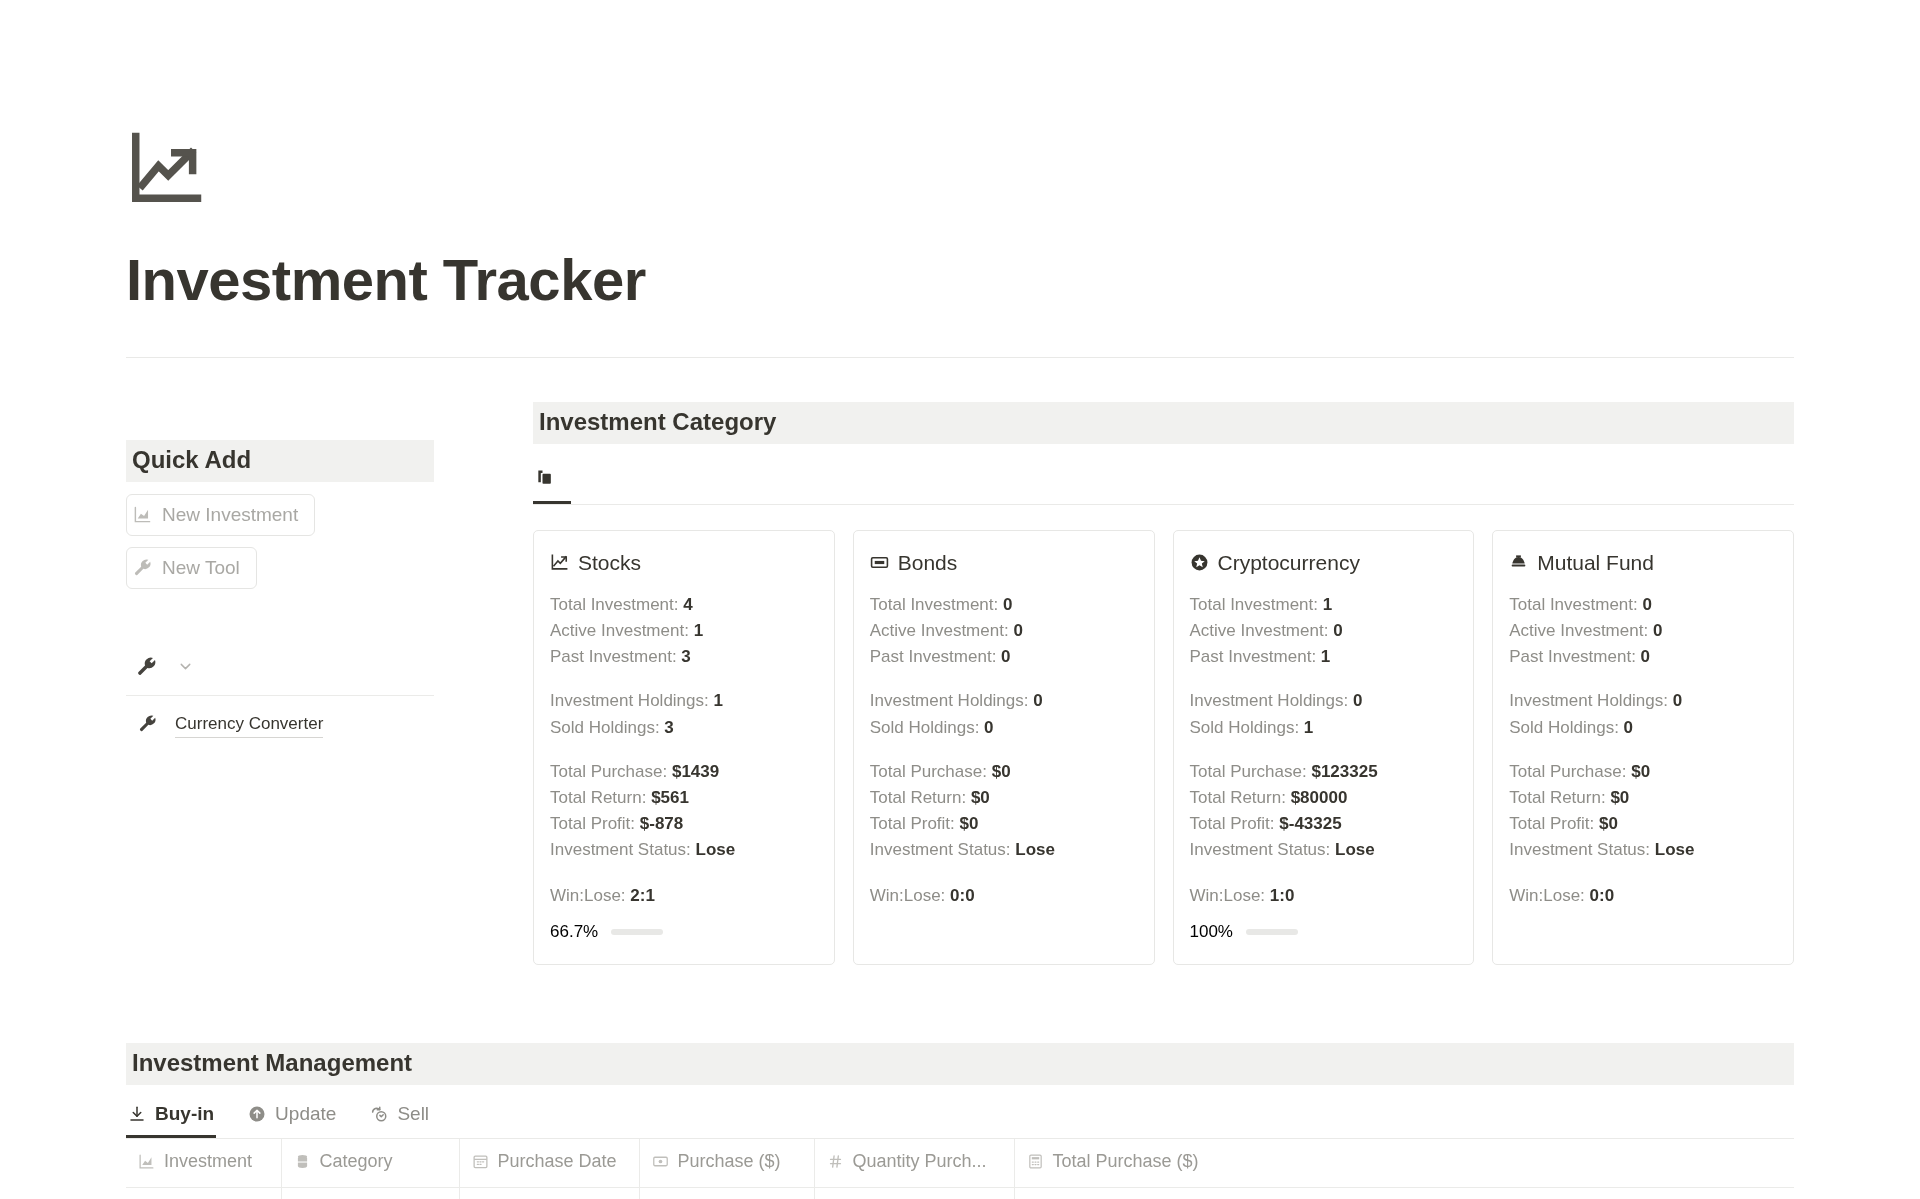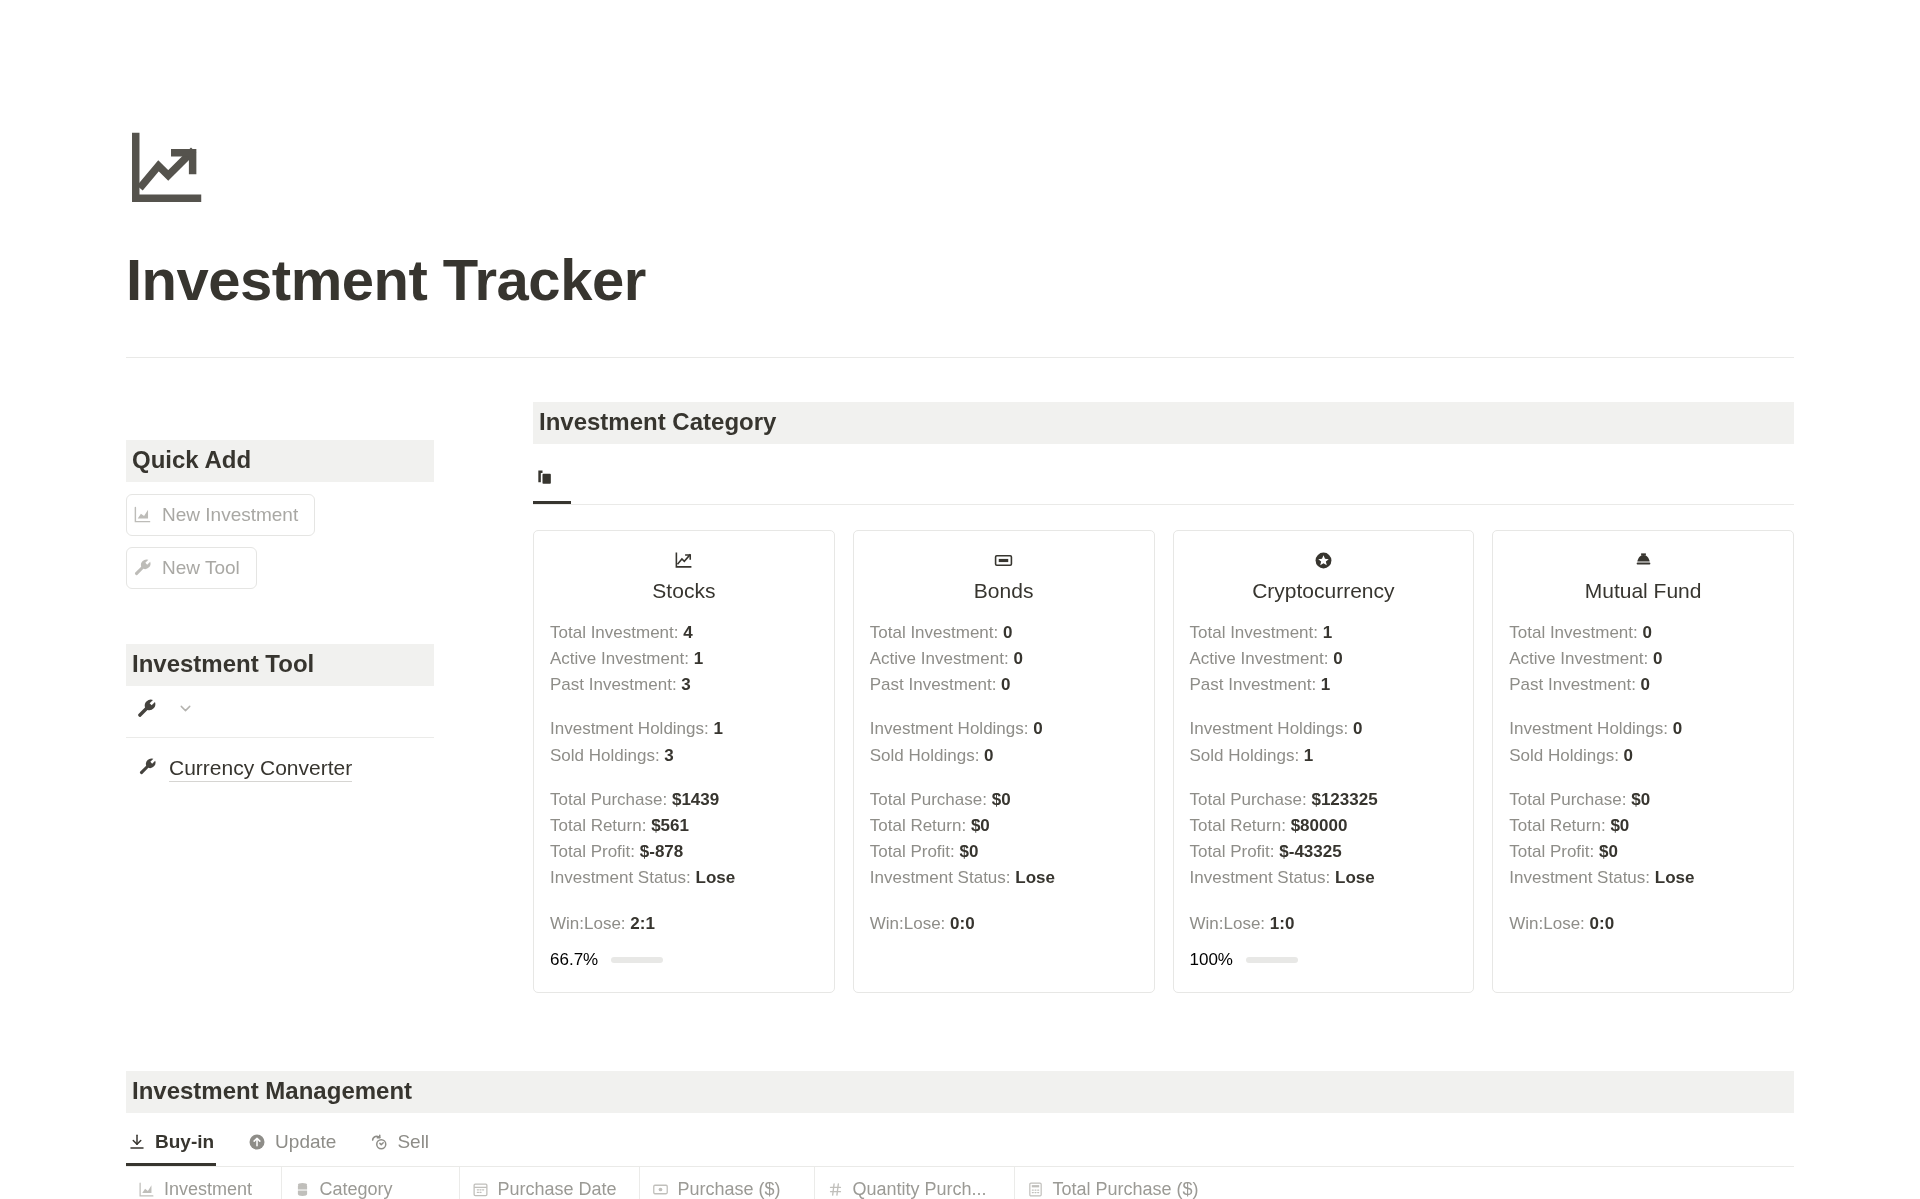--- a/index.html
+++ b/index.html
@@ -73,24 +73,23 @@
     align-items: center;
     gap: 20px;
     padding: 12px 6px 14px 10px;
   }
   .tool-toggle-row .wrench { color: #45433e; }
   .tool-toggle-row .chev { color: #b4b3af; }
   .tool-divider { border-top: 1px solid #ebebe9; }
   .tool-links { padding-top: 14px; }
   .tool-link {
     display: flex;
-    align-items: center;
-    gap: 12px;
+    gap: 18px;
     padding: 4px 0 4px 12px;
-    font-size: 21px;
+    font-size: 17px;
     color: #37352f;
     margin-bottom: 8px;
   }
   .tool-link .lbl {
     border-bottom: 1px solid #d6d5d2;
     padding-bottom: 1px;
   }
 
   
   .cat-tabs {
@@ -121,21 +120,20 @@
     border-radius: 5px;
     background: #fff;
     padding: 20px 16px 22px 16px;
     min-width: 0;
   }
   .card-head {
     display: flex;
     align-items: center;
     gap: 9px;
     margin-bottom: 17px;
-    flex-direction: column;
   }
   .card-head .ctitle {
     font-size: 21px;
     color: #37352f;
   }
   .card-head .cicon { color: #37352f; display: inline-flex; }
   .stat {
     font-size: 17px;
     color: #8e8d88;
     line-height: 1.54;
@@ -262,21 +260,20 @@
           <span class="ic">
             <svg viewBox="0 0 24 24" width="19" height="19" fill="#bdbcb8">
               <path d="M21.7 4.6 L17.9 8.4 L15.6 6.1 L19.4 2.3 A7 7 0 0 0 10.3 10.9 L2.6 18.6 A2.1 2.1 0 0 0 5.4 21.4 L13.1 13.7 A7 7 0 0 0 21.7 4.6 Z"></path>
             </svg>
           </span>
           <span>New Tool</span>
         </div>
       </div>
 
       <div class="tool-block">
-        <div class="section-bar">Investment Tool</div>
 
         <div class="tool-toggle-row">
           <span class="wrench">
             <svg viewBox="0 0 24 24" width="21" height="21" fill="#45433e">
               <path d="M21.7 4.6 L17.9 8.4 L15.6 6.1 L19.4 2.3 A7 7 0 0 0 10.3 10.9 L2.6 18.6 A2.1 2.1 0 0 0 5.4 21.4 L13.1 13.7 A7 7 0 0 0 21.7 4.6 Z"></path>
             </svg>
           </span>
           <span class="chev">
             <svg viewBox="0 0 24 24" width="17" height="17" fill="none" stroke="#b4b3af" stroke-width="2" stroke-linecap="round" stroke-linejoin="round">
               <path d="M6 9 L12 15 L18 9"></path>

